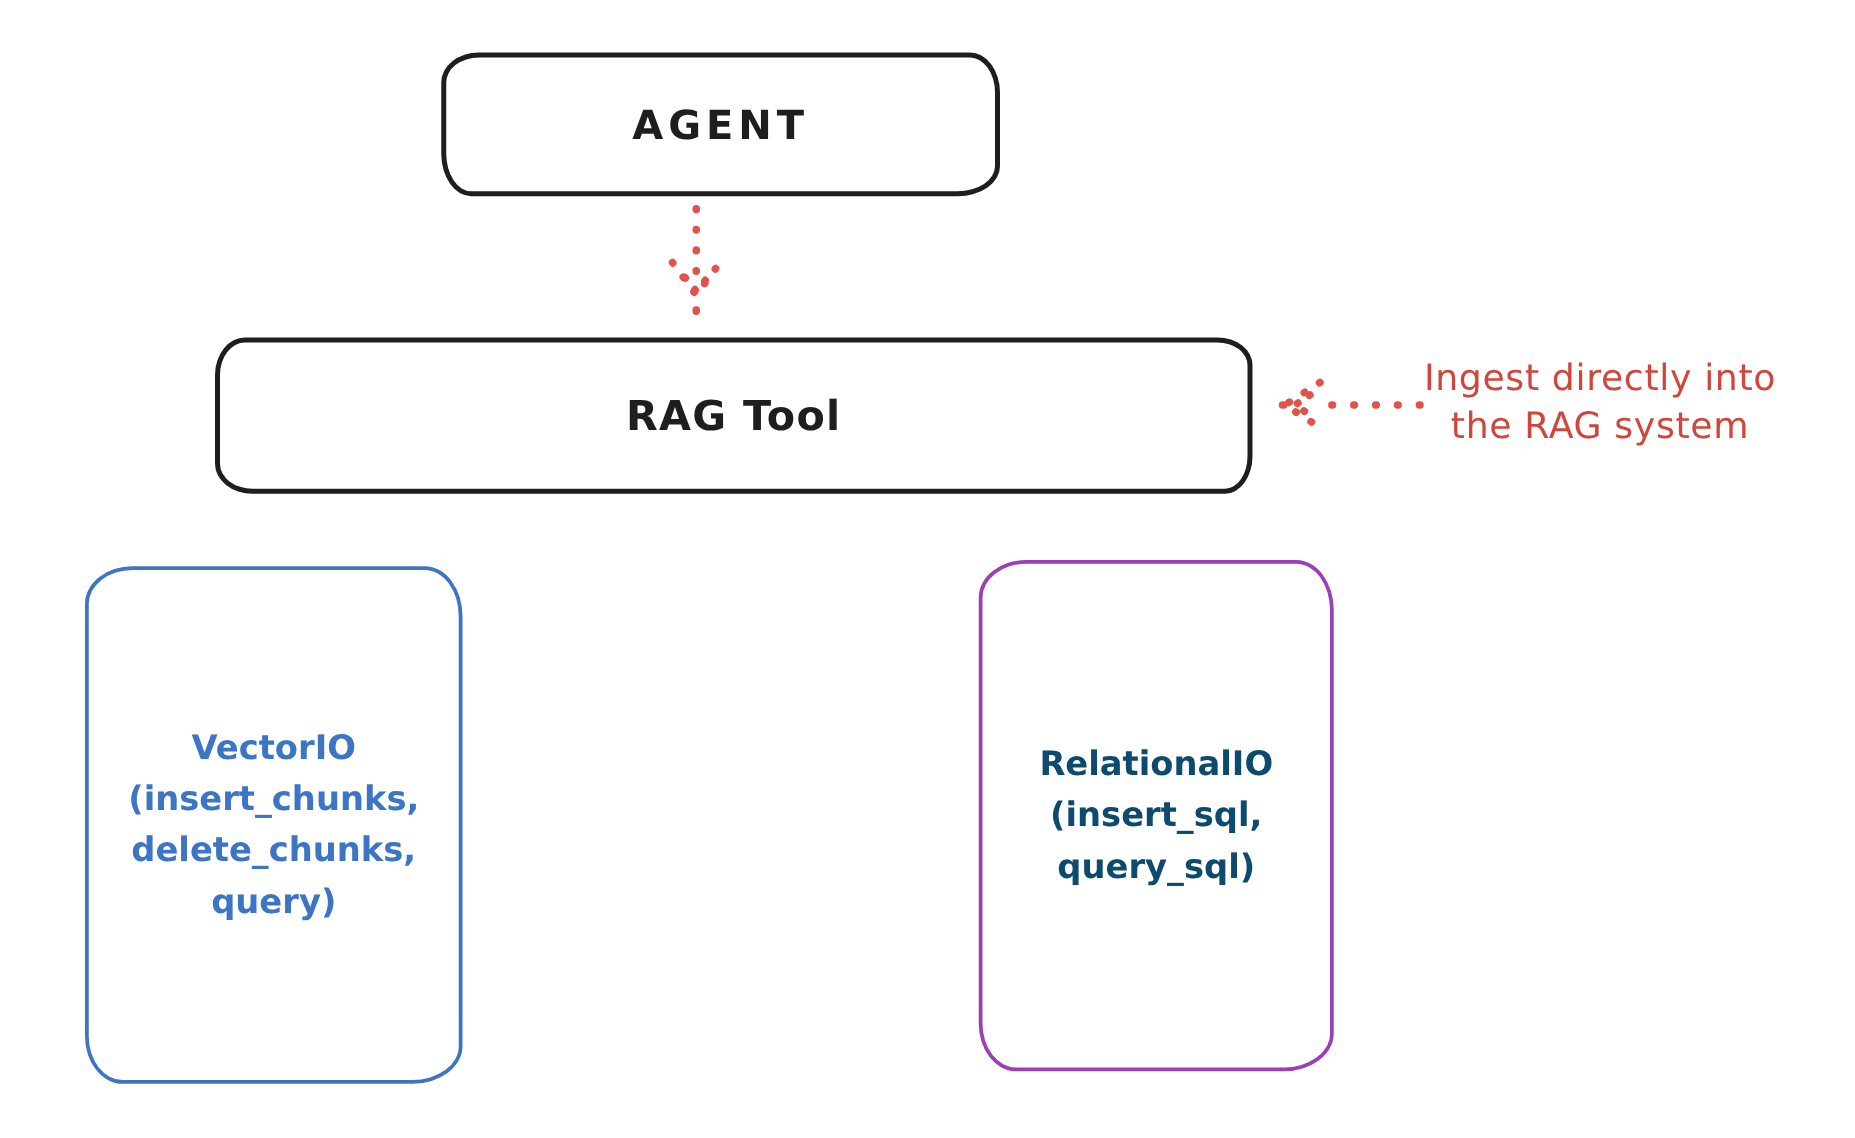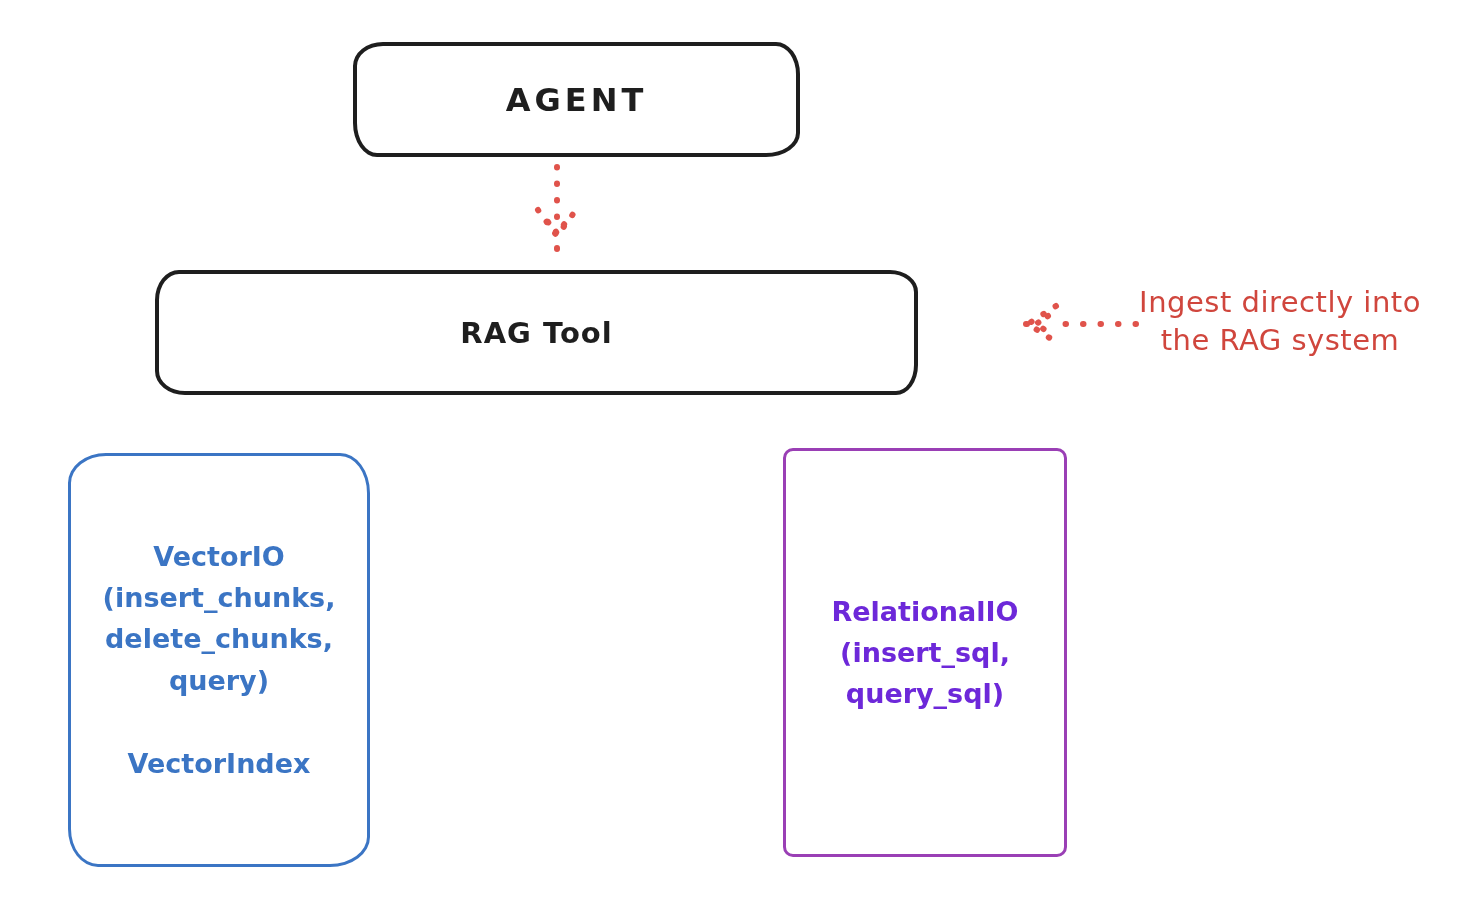--- a/index.html
+++ b/index.html
@@ -25,24 +25,24 @@
     color:var(--black);
     font-weight:600;
   }
   .agent-node{
     left:353px;top:42px;width:447px;height:115px;
     border:4px solid var(--black);
     border-radius:30px 24px 34px 24px / 24px 32px 24px 34px;
     font-size:32px;letter-spacing:4px;
   }
   .rag-node{
-    left:155px;top:270px;width:763px;height:125px;
+    left:172px;top:270px;width:830px;height:125px;
     border:4px solid var(--black);
     border-radius:24px 28px 22px 30px / 30px 22px 30px 24px;
-    font-size:29px;letter-spacing:1px;
+    font-size:33px;letter-spacing:1px;
   }
   .arrow{position:absolute;color:var(--red-arrow);}
   .down-arrow{left:523px;top:160px;}
   .ingest-arrow{left:1016px;top:298px;}
   .annotation{
     position:absolute;
     left:1108px;top:283px;width:344px;
     color:var(--red-text);
     font-size:29px;font-weight:normal;
     text-align:center;line-height:1.32;
@@ -94,23 +94,22 @@
   </svg>
 
   <div class="annotation">Ingest directly into
 the RAG system</div>
 
   <div class="io-box vector-box" style="border-color: rgb(59, 117, 196); color: rgb(59, 117, 196);">
     <div class="methods">VectorIO
 (insert_chunks,
 delete_chunks,
 query)</div>
-    <div class="index">VectorIndex</div>
   </div>
 
 
-  <div class="io-box relational-box" style="border-color: rgb(154, 63, 181); color: #6d28d9; border-radius: 10px;">
+  <div class="io-box relational-box" style="border-color: rgb(154, 63, 181); color: #0c4a6e;">
     <div class="methods">RelationalIO
 (insert_sql,
 query_sql)</div>
   </div>
 
 </div>
 
 </body></html>

